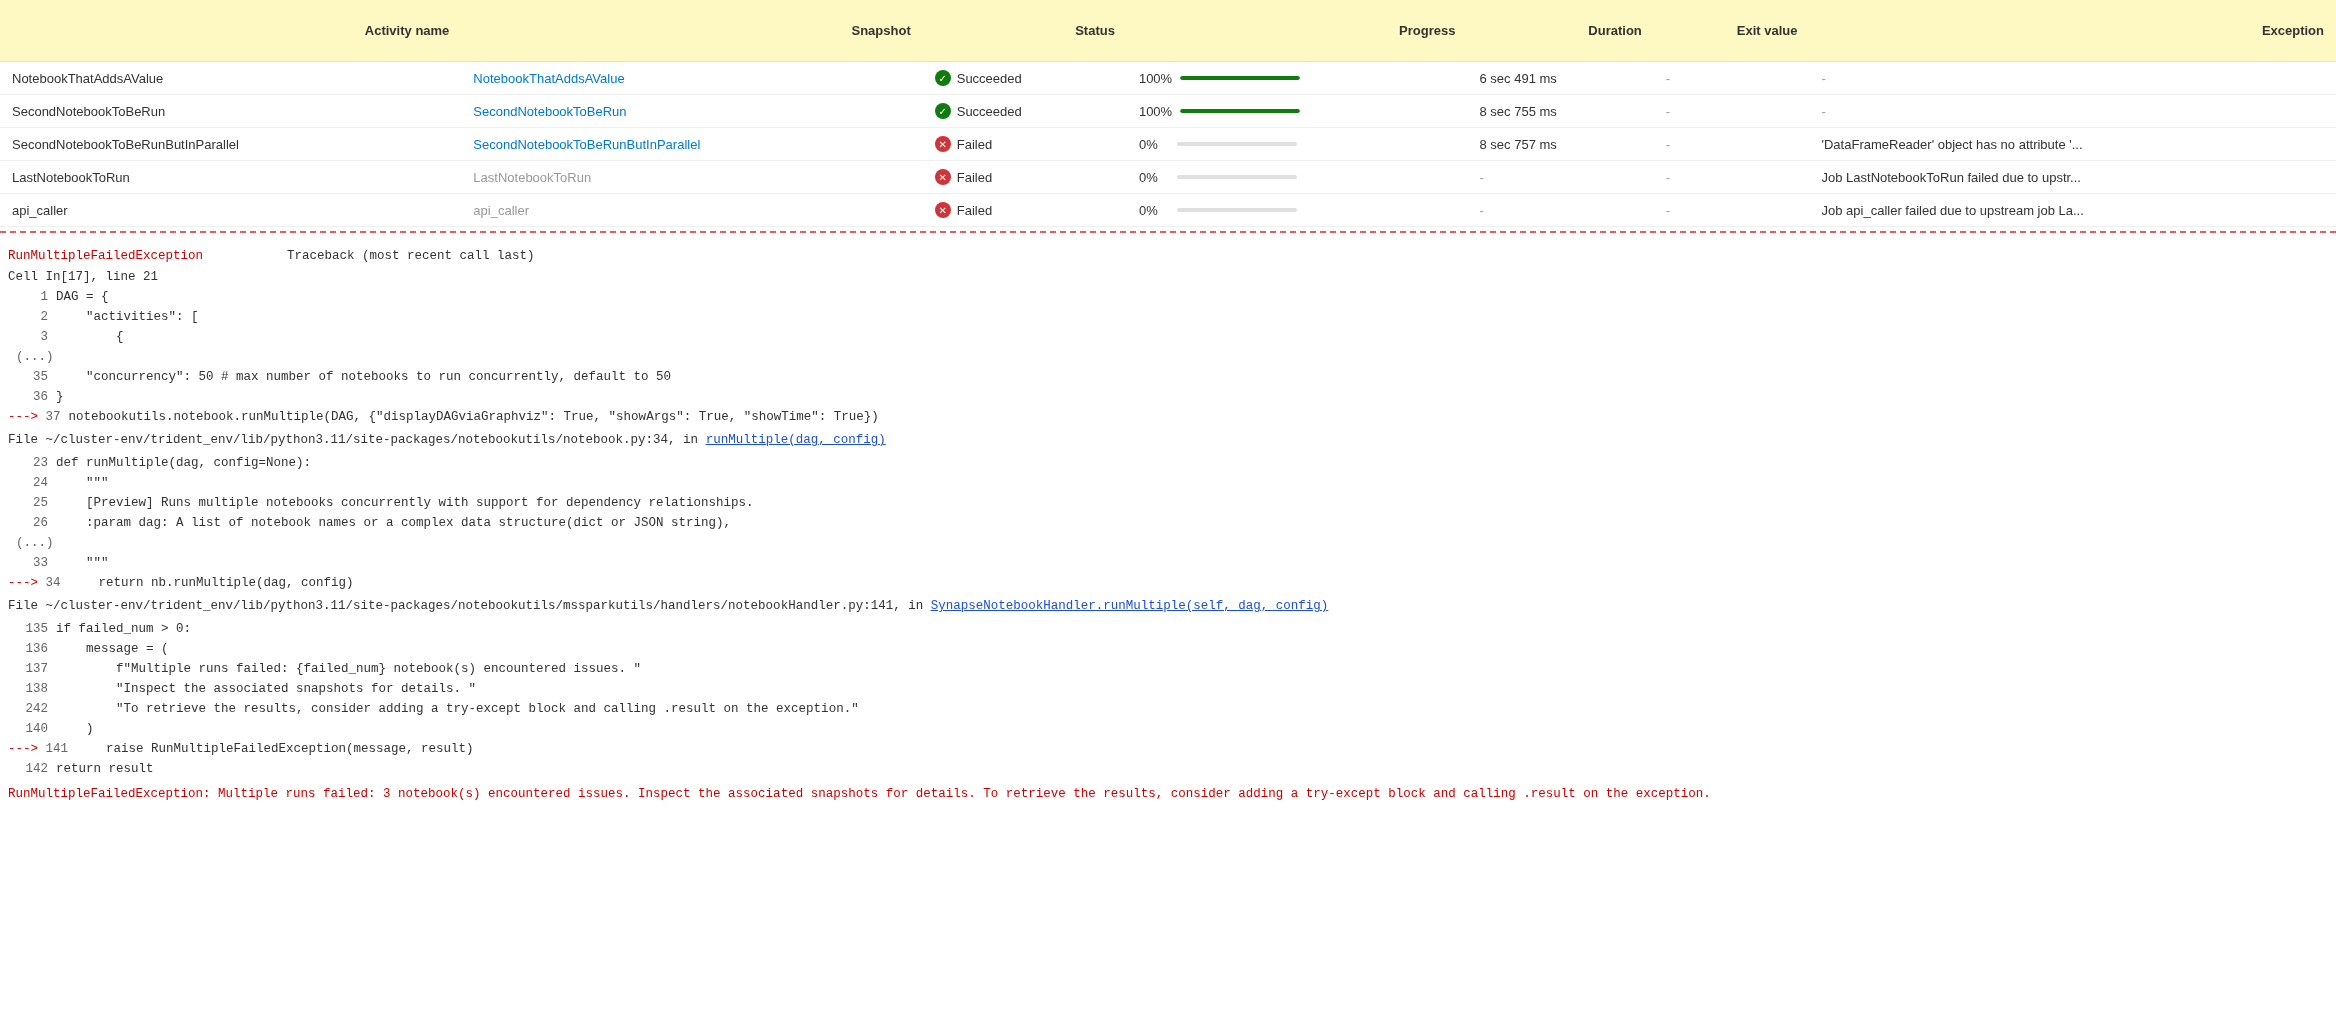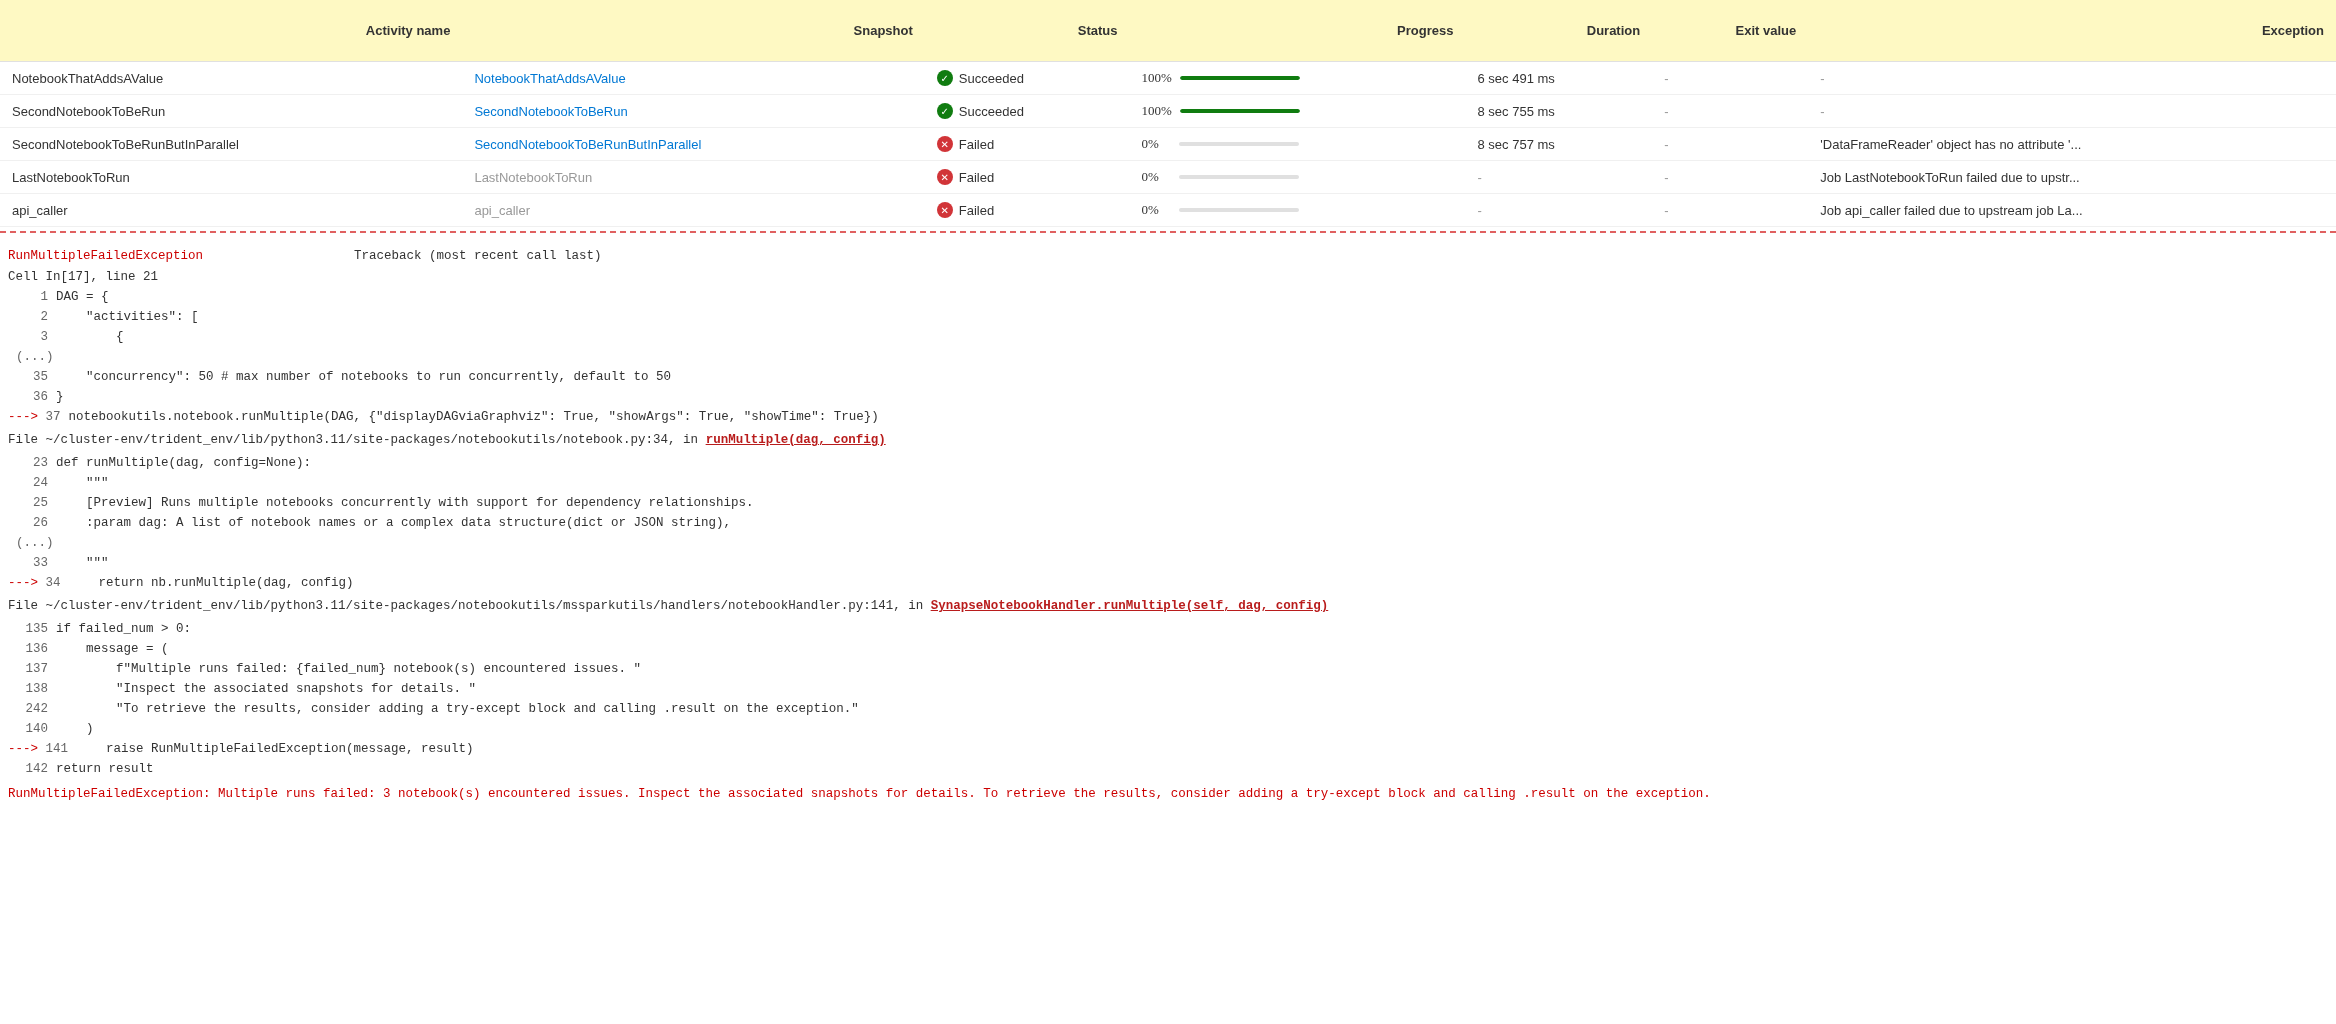--- a/index.html
+++ b/index.html
@@ -61,21 +61,20 @@
       align-items: center;
       justify-content: center;
       color: white;
       font-size: 10px;
       flex-shrink: 0;
     }
     .progress-cell {
       display: flex;
       align-items: center;
       gap: 8px;
-      font-family: Liberation Serif, serif;
     }
     .progress-bar-container {
       width: 120px;
       height: 4px;
       background: #e0e0e0;
       border-radius: 2px;
       overflow: hidden;
     }
     .progress-bar-fill {
       height: 100%;
@@ -96,21 +95,21 @@
 
     
     .traceback-section {
       font-family: 'Courier New', Courier, monospace;
       font-size: 12.5px;
       padding: 8px 0;
       background: #fff;
     }
     .traceback-header {
       display: flex;
-      gap: 116px;
+      gap: 49px;
       padding: 4px 8px;
     }
     .traceback-exception-name {
       color: #c00;
     }
     .traceback-title {
       color: #333;
       margin-left: 35px;
     }
     .code-block {
@@ -132,22 +131,21 @@
       white-space: pre;
     }
     .code-arrow {
       color: #c00;
     }
     .file-path {
       color: #333;
       padding: 6px 8px;
     }
     .file-link {
-      color: #b91c1c;
-      font-weight: bold;
+      color: #1d4ed8;
     }
     .ellipsis {
       color: #666;
       padding: 0 8px;
     }
     .final-exception {
       color: #c00;
       padding: 6px 8px;
       font-family: 'Courier New', Courier, monospace;
       font-size: 12.5px;

